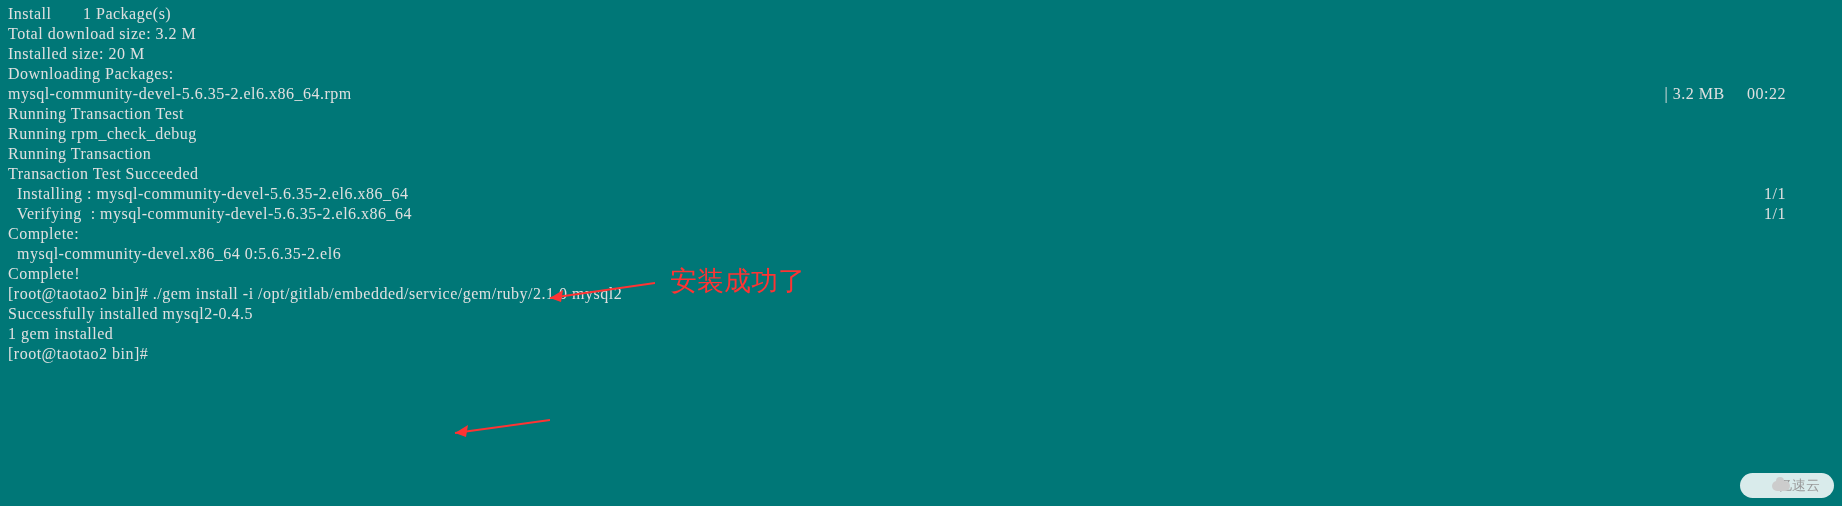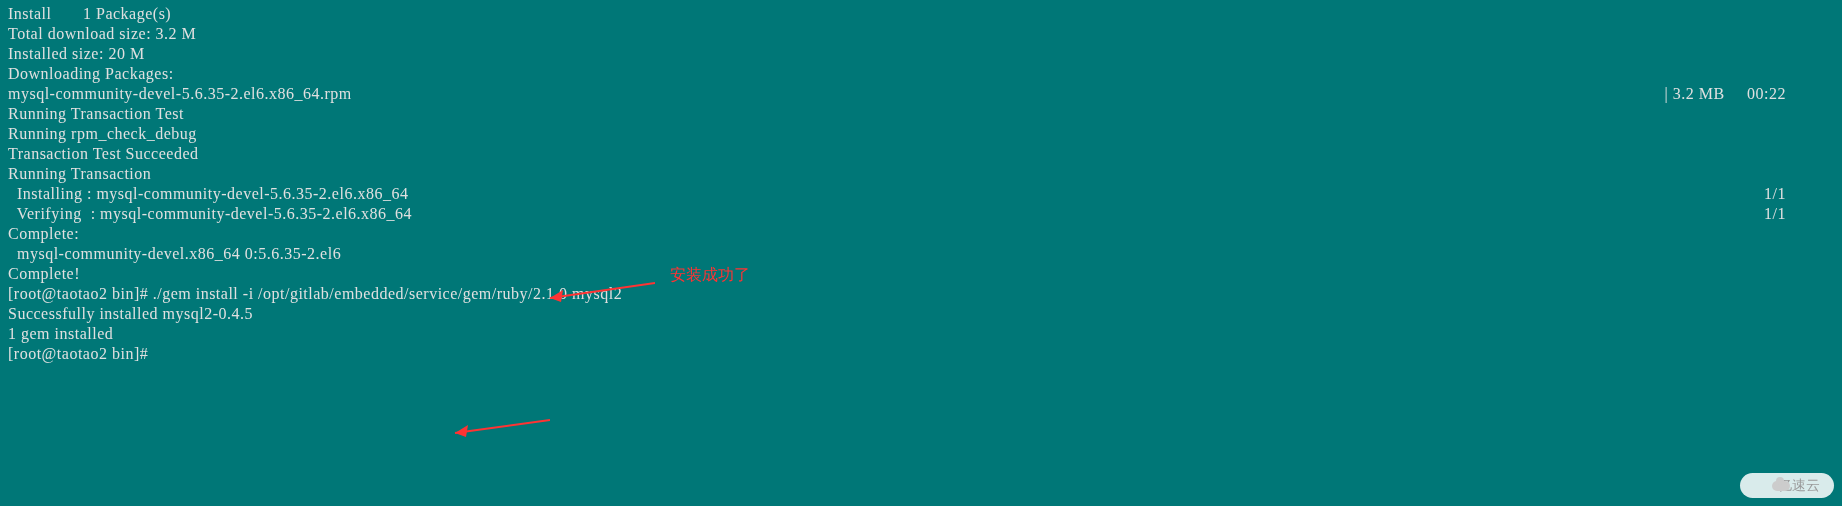--- a/index.html
+++ b/index.html
@@ -30,21 +30,21 @@
       justify-content: space-between;
       padding-right: 56px;
     }
     .row-flex .right {
       white-space: pre;
     }
     .annotation {
       position: absolute;
       color: #ff3333;
       font-family: "Microsoft YaHei", sans-serif;
-      font-size: 16px;
+      font-size: 27px;
       pointer-events: none;
     }
     .arrow {
       position: absolute;
       pointer-events: none;
     }
     .arrow line {
       stroke: #ff3333;
       stroke-width: 2;
     }
@@ -101,22 +101,22 @@
   <div class="terminal-line">Installed size: 20 M</div>
   <div class="terminal-line">Downloading Packages:</div>
 
   <div class="row-flex">
     <span class="terminal-line">mysql-community-devel-5.6.35-2.el6.x86_64.rpm</span>
     <span class="terminal-line right">| 3.2 MB     00:22</span>
   </div>
 
   <div class="terminal-line">Running Transaction Test</div>
   <div class="terminal-line">Running rpm_check_debug</div>
+  <div class="terminal-line">Running Transaction</div>
   <div class="terminal-line">Transaction Test Succeeded</div>
-  <div class="terminal-line">Running Transaction</div>
 
   <div class="row-flex">
     <span class="terminal-line">  Installing : mysql-community-devel-5.6.35-2.el6.x86_64</span>
     <span class="terminal-line right">1/1</span>
   </div>
 
   <div class="row-flex">
     <span class="terminal-line">  Verifying  : mysql-community-devel-5.6.35-2.el6.x86_64</span>
     <span class="terminal-line right">1/1</span>
   </div>

